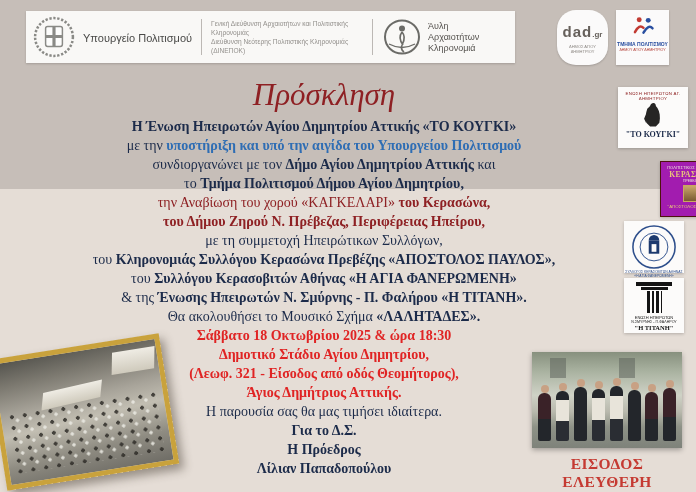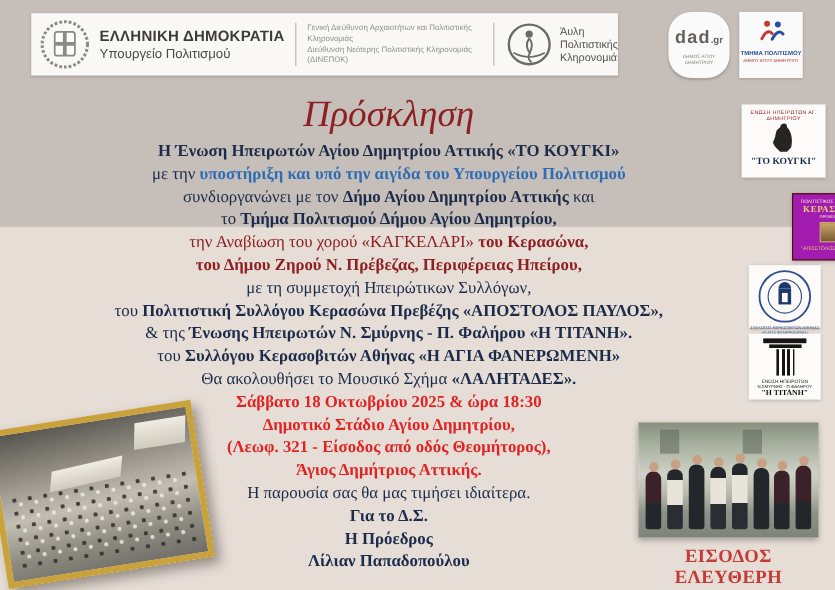--- a/index.html
+++ b/index.html
@@ -119,41 +119,40 @@
 
   <div class="gov-box">
     <div class="emblem">
       <svg viewBox="0 0 40 40">
         <circle cx="20" cy="20" r="18" fill="none" stroke="#8a8a86" stroke-width="2.4" stroke-dasharray="2.2 1.6"></circle>
         <rect x="12" y="10" width="16" height="19" rx="2" fill="#fdfdfc" stroke="#8a8a86" stroke-width="1.4"></rect>
         <path d="M20 10 v19 M12 19.5 h16" stroke="#8a8a86" stroke-width="3"></path>
       </svg>
     </div>
     <div class="gov-titles">
-      <div class="gov-title">ΕΛΛΗΝΙΚΗ ΔΗΜΟΚΡΑΤΙΑ</div>
       <div class="gov-sub">Υπουργείο Πολιτισμού</div>
     </div>
     <div class="vdiv"></div>
     <div class="dept">
       <div>Γενική Διεύθυνση Αρχαιοτήτων και Πολιτιστικής Κληρονομιάς</div>
       <div>Διεύθυνση Νεότερης Πολιτιστικής Κληρονομιάς (ΔΙΝΕΠΟΚ)</div>
     </div>
     <div class="vdiv"></div>
     <div class="heritage">
       <div class="heritage-icon">
         <svg viewBox="0 0 40 40">
           <ellipse cx="20" cy="20" rx="17" ry="16.5" fill="none" stroke="#6b6b67" stroke-width="2"></ellipse>
           <circle cx="20" cy="11.5" r="3" fill="#6b6b67"></circle>
           <path d="M20 15 c3.5 4 2.5 8 .5 12 c-1.5 3 -1.5 6 1.5 8 M20 15 c-3 4 -2 9 1 13" stroke="#6b6b67" stroke-width="1.6" fill="none"></path>
           <path d="M7 27 q13 7 26 0" stroke="#6b6b67" stroke-width="1.4" fill="none"></path>
         </svg>
       </div>
       <div class="heritage-text">
         <div>Άυλη</div>
-        <div>Πολιτιστικής</div>
+        <div>Αρχαιοτήτων</div>
         <div>Κληρονομιά</div>
       </div>
     </div>
   </div>
 
   <div class="dad-box">
     <div class="dad-word"><span>dad</span><span class="tld">.gr</span></div>
     <div class="dad-caption">ΔΗΜΟΣ ΑΓΙΟΥ ΔΗΜΗΤΡΙΟΥ</div>
   </div>
 
@@ -218,25 +217,25 @@
     <p><span>συνδιοργανώνει με τον </span><span class="bold">Δήμο Αγίου Δημητρίου Αττικής</span><span> και</span></p>
 
     <p><span>το </span><span class="bold">Τμήμα Πολιτισμού Δήμου Αγίου Δημητρίου,</span></p>
 
     <p class="dance-line"><span>την Αναβίωση του χορού </span><span class="dance-name">«ΚΑΓΚΕΛΑΡΙ»</span><span class="dance-bold"> του Κερασώνα,</span></p>
 
     <p class="region"><span>του Δήμου Ζηρού Ν. Πρέβεζας, Περιφέρειας Ηπείρου,</span></p>
 
     <p class="gap-top"><span>με τη συμμετοχή Ηπειρώτικων Συλλόγων,</span></p>
 
-    <p><span>του </span><span class="bold">Πολιτιστική Συλλόγου Κερασώνα Πρεβέζης «ΑΠΟΣΤΟΛΟΣ ΠΑΥΛΟΣ»,</span></p>
+    <p><span>του </span><span class="bold">Κληρονομιάς Συλλόγου Κερασώνα Πρεβέζης «ΑΠΟΣΤΟΛΟΣ ΠΑΥΛΟΣ»,</span></p>
+
+    <p><span>του </span><span class="bold">Συλλόγου Κερασοβιτών Αθήνας «Η ΑΓΙΑ ΦΑΝΕΡΩΜΕΝΗ»</span></p>
 
     <p><span>&amp; της </span><span class="bold">Ένωσης Ηπειρωτών Ν. Σμύρνης - Π. Φαλήρου «Η ΤΙΤΑΝΗ».</span></p>
-
-    <p><span>του </span><span class="bold">Συλλόγου Κερασοβιτών Αθήνας «Η ΑΓΙΑ ΦΑΝΕΡΩΜΕΝΗ»</span></p>
 
     <p><span>Θα ακολουθήσει το Μουσικό Σχήμα </span><span class="bold">«ΛΑΛΗΤΑΔΕΣ».</span></p>
 
     <p class="date"><span>Σάββατο 18 Οκτωβρίου 2025 &amp; ώρα 18:30</span></p>
     <p class="venue"><span>Δημοτικό Στάδιο Αγίου Δημητρίου,</span></p>
     <p class="addr"><span>(Λεωφ. 321 - Είσοδος από οδός Θεομήτορος),</span></p>
     <p class="addr"><span>Άγιος Δημήτριος Αττικής.</span></p>
 
     <p class="presence"><span>Η παρουσία σας θα μας τιμήσει ιδιαίτερα.</span></p>
 

